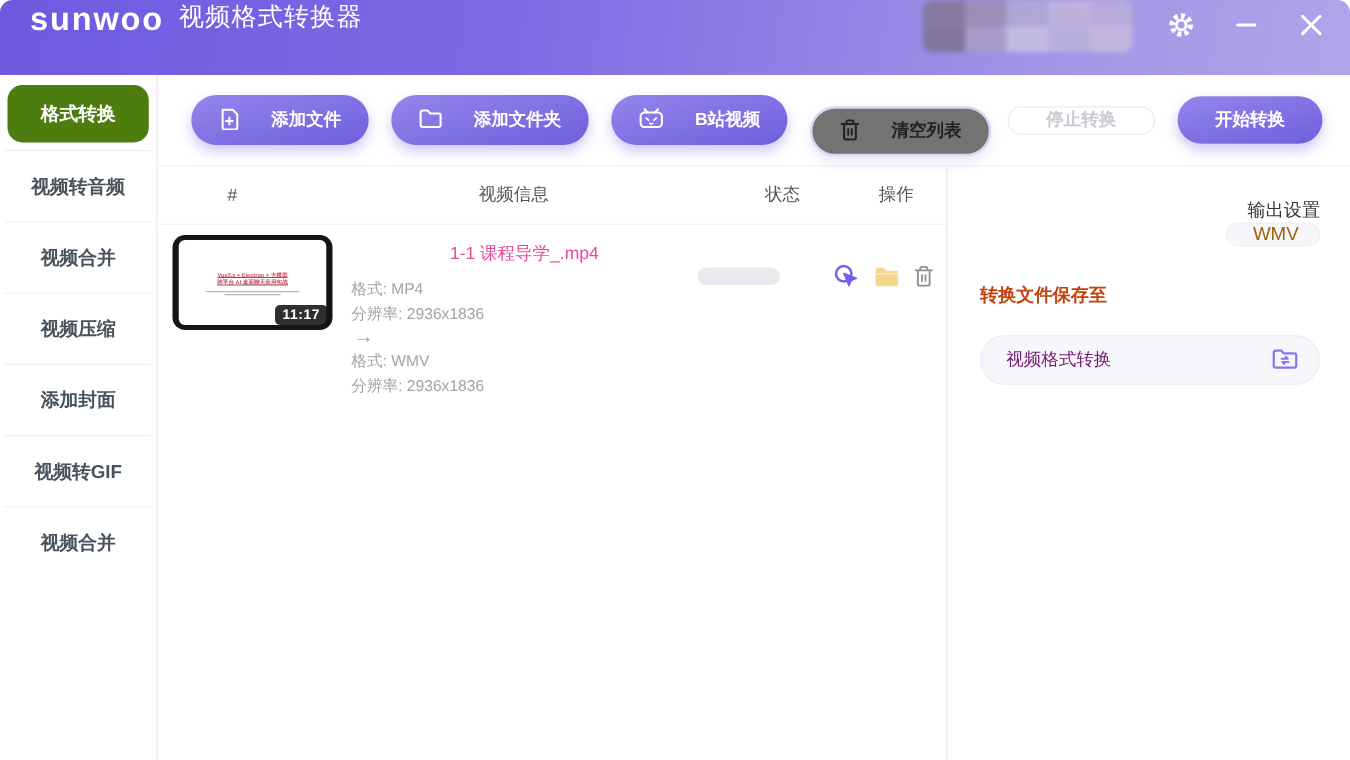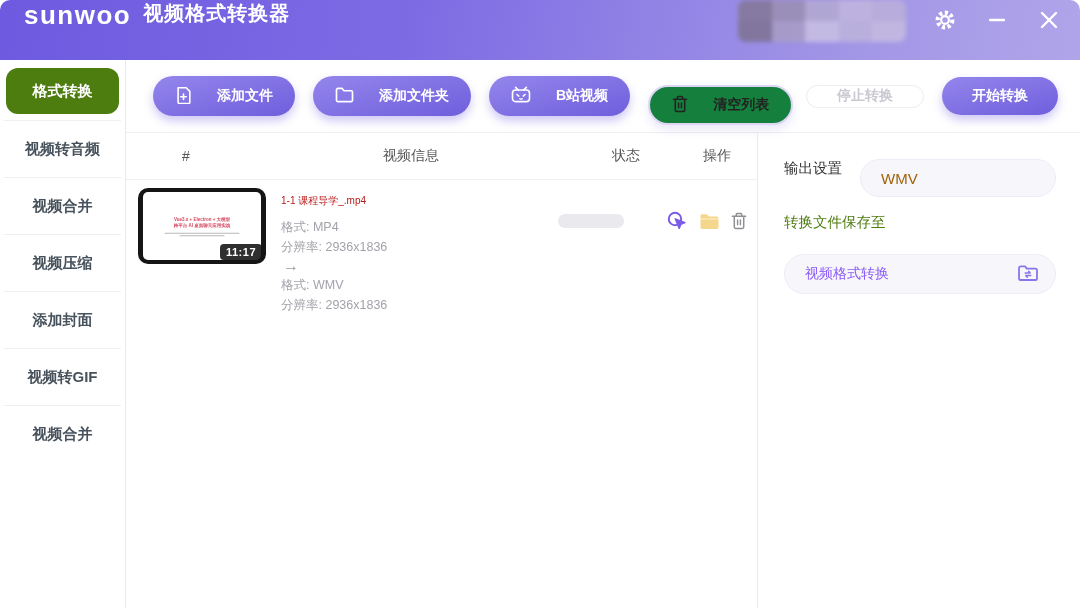--- a/index.html
+++ b/index.html
@@ -5,21 +5,21 @@
   * { margin:0; padding:0; box-sizing:border-box; }
   html,body { width:1080px; height:608px; overflow:hidden; }
   body { font-family:"Liberation Sans","DejaVu Sans",sans-serif; background:#fff; }
   .app { width:1080px; height:608px; display:flex; flex-direction:column; background:#fff; border-radius:10px 10px 0 0; overflow:hidden; }
 
   
   .titlebar { height:60px; flex:0 0 60px; display:flex; align-items:flex-start;
     background:linear-gradient(100deg,#6d5ae0 0%,#7d6be4 38%,#a195e6 78%,#b0a5ea 100%);
     padding:0 18px 0 24px; position:relative; }
   .logo { color:#fff; font-size:26px; font-weight:800; letter-spacing:1.5px; text-transform:lowercase; }
-  .app-title { color:#fff; font-size:20px; font-weight:700; margin-left:12px; letter-spacing:1px; }
+  .app-title { color:#fff; font-size:20px; font-weight:400; margin-left:12px; letter-spacing:1px; }
   .titlebar-right { margin-left:auto; display:flex; align-items:center; gap:26px; }
   .censor { display:flex; flex-wrap:wrap; width:168px; height:42px; border-radius:8px; overflow:hidden; filter:blur(2px); opacity:.85; }
   .censor i { display:block; width:33.6px; height:21px; }
   .censor i:nth-child(1){background:#837796;} .censor i:nth-child(2){background:#9a8fb2;}
   .censor i:nth-child(3){background:#b4aad2;} .censor i:nth-child(4){background:#c2b8de;}
   .censor i:nth-child(5){background:#bbb0da;} .censor i:nth-child(6){background:#7e7292;}
   .censor i:nth-child(7){background:#a89dc4;} .censor i:nth-child(8){background:#cac1e4;}
   .censor i:nth-child(9){background:#beb4dc;} .censor i:nth-child(10){background:#c6bce0;}
   .win-btn { background:none; border:none; cursor:pointer; display:flex; align-items:center; justify-content:center; width:26px; height:26px; }
 
@@ -33,62 +33,62 @@
   .side-item + .side-item { border-top:1px solid #efefef; }
   .side-item.active { background:#4d7c0f; color:#fff; border-radius:12px; margin:0 6px 6px 6px; height:46px; border-top:none; }
 
   
   .workspace { flex:1; display:flex; flex-direction:column; min-width:0; }
   .toolbar { height:73px; flex:0 0 73px; display:flex; align-items:center; padding:0 22px 0 27px; border-bottom:1px solid #efeff1; }
   .btn { display:flex; align-items:center; gap:25px; border:none; cursor:pointer; border-radius:20px;
     height:40px; padding:0 22px; font-size:14px; font-weight:700; font-family:inherit; }
   .btn-purple { color:#fff; background:linear-gradient(165deg,#9486ec 0%,#7362de 90%);
     box-shadow:0 5px 10px rgba(116,98,224,.35); }
-  .btn-outline { background:#15803d; color:#222; border:2px solid #dcd5f4; box-shadow:0 5px 10px rgba(116,98,224,.15);margin-top:18px; }
+  .btn-outline { background:#737373; color:#222; border:2px solid #dcd5f4; box-shadow:0 5px 10px rgba(116,98,224,.15);margin-top:18px; }
   .toolbar .btn + .btn { margin-left:18px; }
   .toolbar-spacer { flex:1; }
   .btn-stop { background:#fff; color:#c9c9d2; border:1px solid #ececf1; height:23px; padding:0 30px; border-radius:19px; cursor:default; }
   .btn-start { height:38px; padding:0 30px; border-radius:19px; }
 
   .lower { flex:1; display:flex; min-height:0; }
   
   .list-area { width:632px; flex:0 0 632px; border-right:1px solid #e9e9e9; display:flex; flex-direction:column; }
   .list-header { display:grid; grid-template-columns:120px 330px 100px 82px; align-items:center;
     height:47px; font-size:14px; color:#555; border-bottom:1px solid #f0f0f2; }
   .list-header .h { text-align:center; }
   .file-row { display:flex; align-items:flex-start; padding:8px 10px 0 12px; }
-  .thumb { width:128px; height:76px; background:#151515; border-radius:10px; padding:4px 5px; position:relative; flex:0 0 128px; }
+  .thumb { width:128px; height:76px; background:#151515; border-radius:10px; padding:4px 5px; position:relative; flex:0 0 128px;text-decoration:underline; }
   .thumb-screen { width:100%; height:100%; background:#fff; border-radius:5px; overflow:hidden;
     display:flex; align-items:center; justify-content:center; }
   .thumb-scale { width:200%; transform:scale(.5); text-align:center; }
   .thumb-line1,.thumb-line2 { color:#d5455f; font-size:9px; font-weight:700; line-height:12px; white-space:nowrap; }
   .thumb-bars { margin-top:8px; display:flex; flex-direction:column; align-items:center; gap:3px; }
   .thumb-bars i { display:block; height:2px; background:#b9b9b9; border-radius:1px; }
   .thumb-bars i:first-child { width:150px; } .thumb-bars i:last-child { width:90px; }
   .duration { position:absolute; right:4px; bottom:4px; background:rgba(18,18,18,.88); color:#fff;
     font-size:11px; font-weight:700; padding:2px 6px; border-radius:4px; letter-spacing:.5px; }
   .file-info { margin-left:15px; width:292px; padding-top:6px; }
-  .file-name { font-size:10px; color:#b91c1c; font-weight:500; margin-bottom:9px; }
+  .file-name { font-size:14px; color:#ec4899; font-weight:500; margin-bottom:9px;text-align:center; }
   .fmt-row { display:flex; align-items:flex-start;flex-direction:column; }
   .fmt-col { font-size:12.5px; color:#a2a2aa; line-height:20px; width:126px; }
   .fmt-arrow { color:#9b9ba3; font-size:16px; margin:0 14px 0 2px; }
   .status-cell { width:94px; flex:0 0 94px; padding-top:26px; }
   .progress { width:66px; height:14px; border-radius:7px; background:#e9e9ee; }
   .actions-cell { display:flex; align-items:center; gap:11px; padding-top:22px; margin-left:14px; }
   .action-btn { background:none; border:none; cursor:pointer; padding:0; display:flex; }
 
   
   .settings { flex:1; padding:26px 24px 0 26px; }
-  .settings-row1 { display:flex; align-items:flex-start; }
+  .settings-row1 { display:flex; align-items:flex-end;flex-direction:column; }
   .settings-label { font-size:14.5px; color:#333; font-weight:500; white-space:nowrap; }
   .pill-input { background:#f7f6fa; border:1px solid #efecf5; border-radius:19px; height:38px;
     display:flex; align-items:center; padding:0 16px 0 20px; font-size:15px; color:#a16207; }
   .output-select { flex:1; margin-left:18px; cursor:pointer; }
-  .save-label { margin-top:16px; font-size:14.5px; color:#4d7c0f; font-weight:400; }
-  .path-input { margin-top:22px; height:40px; border-radius:20px; justify-content:space-between; font-size:14px; color:#8b5cf6; cursor:pointer; }
+  .save-label { margin-top:30px; font-size:14.5px; color:#c2410c; font-weight:700; }
+  .path-input { margin-top:22px; height:40px; border-radius:20px; justify-content:space-between; font-size:14px; color:#701a75; cursor:pointer; }
 </style>
 </head>
 <body>
 
 <div class="app">
 
   <div class="titlebar">
     <span class="logo">sunwoo</span>
     <span class="app-title">视频格式转换器</span>
     <div class="titlebar-right">

